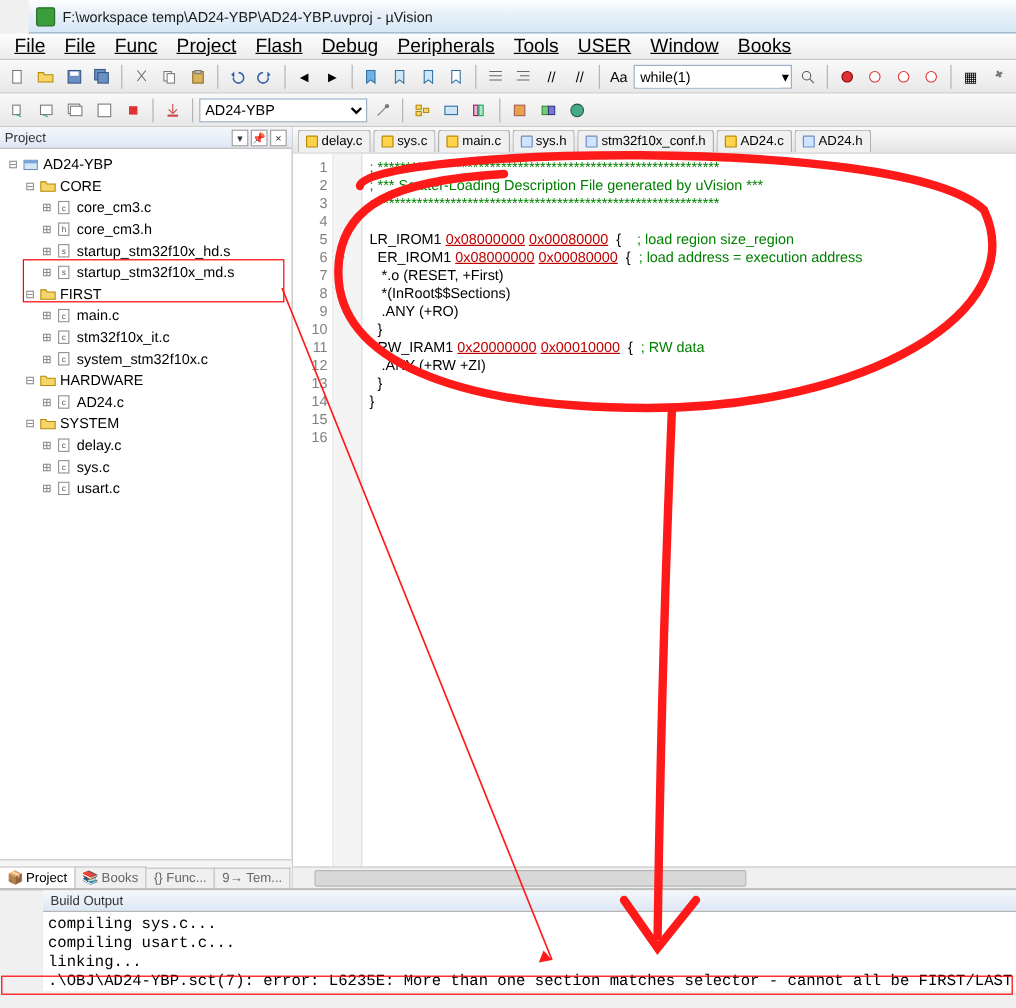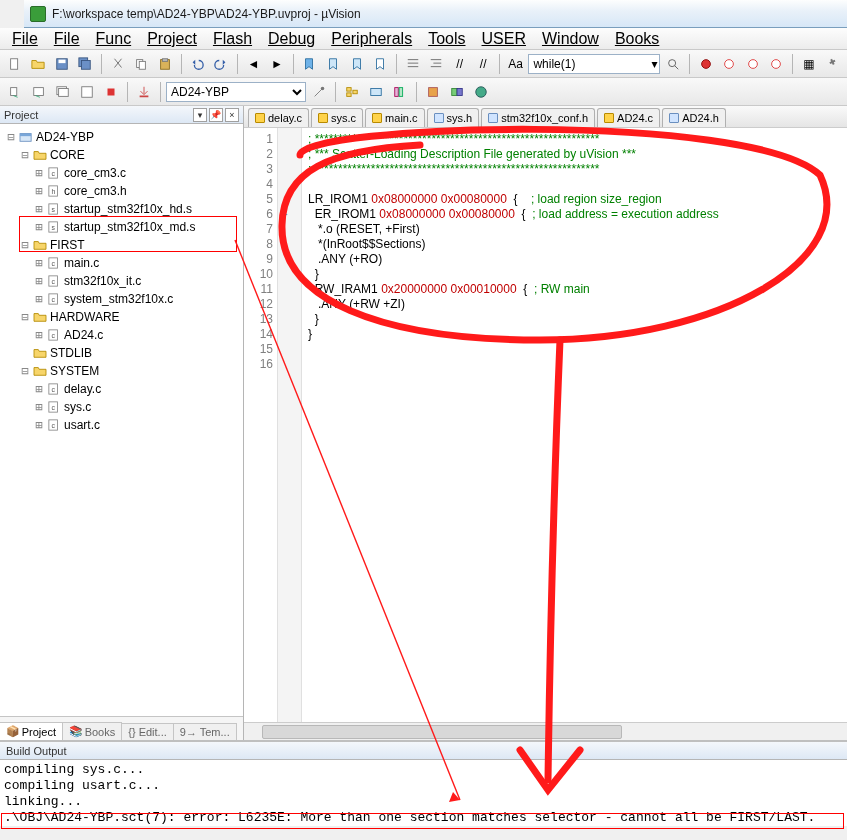--- a/index.html
+++ b/index.html
@@ -42,26 +42,26 @@
 .filetabs { height: 22px; background: linear-gradient(#fafafa,#e5e5e5); border-bottom: 1px solid #ccc; display: flex; align-items: end; padding-left: 4px; overflow: hidden; }
 .ftab { display: flex; align-items: center; gap: 3px; padding: 2px 6px; border: 1px solid #b0b0b0; border-bottom: none; border-radius: 3px 3px 0 0; background: #f0f0f0; margin-right: 2px; font-size: 11px; height: 19px; white-space: nowrap; }
 .ftab .dotc { width: 10px; height: 10px; border-radius: 1px; }
 .ftab .dc-yel { background: #ffd34a; border: 1px solid #b88a00; }
 .ftab .dc-h { background: #d0e4ff; border: 1px solid #6a8fbf; }
 .codearea { flex: 1; display: flex; position: relative; font-family: Consolas, "Courier New", monospace; font-size: 12px; overflow: hidden; }
 .gutter { width: 34px; background: #fff; border-right: 1px solid #e0e0e0; color: #808080; text-align: right; padding: 4px 4px 0 0; line-height: 15px; }
 .margin { width: 24px; background: #f4f4f4; border-right: 1px solid #e0e0e0; position: relative; }
 .margin .bp { position: absolute; left: 2px; top: 80px; color: #2aa6e0; font-size: 10px; }
 .code { flex: 1; padding: 4px 6px 0 6px; line-height: 15px; white-space: pre; color: #000; }
-.code .red { color: #c00000; }
+.code .red { color: #c00000; text-decoration: underline; }
 .code .green { color: #008000; }
 .hscroll { height: 18px; border-top: 1px solid #ccc; background: #f0f0f0; position: relative; }
 .hscroll .thumb { position: absolute; left: 18px; top: 2px; height: 14px; width: 360px; background: #d8d8d8; border: 1px solid #b8b8b8; border-radius: 2px; }
 
-.bopane { border-top: 2px solid #bfbfbf; }
+.bopane { border-top: 2px solid #bfbfbf; padding-left: 36px; }
 .boheader { height: 18px; background: linear-gradient(#f4f7fb,#dde8f5); border-bottom: 1px solid #b5b5b5; display: flex; align-items: center; padding: 0 6px; font-size: 11px; color: #333; }
 .botext { background: #fff; font-family: Consolas, "Courier New", monospace; font-size: 13px; line-height: 16px; padding: 2px 4px; height: 66px; overflow: hidden; }
 .redbox2 { position: absolute; border: 1px solid #ff0000; left: 1px; top: 813px; width: 843px; height: 16px; pointer-events: none; }
 
 .overlay { position: absolute; left: 0; top: 0; pointer-events: none; }
 </style>
 </head>
 <body>
 
 <div class="titlebar">
@@ -434,30 +434,20 @@
           <span class="tic tic-c">
             <svg viewBox="0 0 16 14">
               <rect x="2" y="1" width="10" height="12" fill="#fff" stroke="#888"></rect>
               <text x="5" y="10" font-size="8" fill="#555">c</text>
             </svg>
           </span>
           <span>AD24.c</span>
         </div>
         <div class="treerow">
           <span style="width:14px;display:inline-block"></span>
-          <span class="tw"></span>
-          <span class="tic tic-fld">
-            <svg viewBox="0 0 16 14">
-              <path d="M1 3h5l1 2h8v7H1z" fill="#f7d56a" stroke="#b38a00"></path>
-            </svg>
-          </span>
-          <span>STDLIB</span>
-        </div>
-        <div class="treerow">
-          <span style="width:14px;display:inline-block"></span>
           <span class="tw">⊟</span>
           <span class="tic tic-fld">
             <svg viewBox="0 0 16 14">
               <path d="M1 3h5l1 2h8v7H1z" fill="#f7d56a" stroke="#b38a00"></path>
             </svg>
           </span>
           <span>SYSTEM</span>
         </div>
         <div class="treerow">
           <span style="width:28px;display:inline-block"></span>
@@ -490,21 +480,21 @@
               <text x="5" y="10" font-size="8" fill="#555">c</text>
             </svg>
           </span>
           <span>usart.c</span>
         </div>
       </div>
     <div class="projtabs">
       <span class="projtab">📦 <span>Project</span></span>
       <span class="projtab inactive">📚 <span>Books</span></span>
       <span class="projtab inactive">
-          <span>{} Edit...</span>
+          <span>{} Func...</span>
         </span>
       <span class="projtab inactive">
           <span>9→ Tem...</span>
         </span>
     </div>
   </div>
 
   <div class="editor">
     <div class="filetabs" id="ftabs">
         <div class="ftab">
@@ -544,21 +534,21 @@
       <div class="code" id="code"><span class="green">; *************************************************************</span>
 <span class="green">; *** Scatter-Loading Description File generated by uVision ***</span>
 <span class="green">; *************************************************************</span>
 
 LR_IROM1 <span class="red">0x08000000</span> <span class="red">0x00080000</span>  {    <span class="green">; load region size_region</span>
   ER_IROM1 <span class="red">0x08000000</span> <span class="red">0x00080000</span>  {  <span class="green">; load address = execution address</span>
    *.o (RESET, +First)
    *(InRoot$$Sections)
    .ANY (+RO)
   }
-  RW_IRAM1 <span class="red">0x20000000</span> <span class="red">0x00010000</span>  {  <span class="green">; RW main</span>
+  RW_IRAM1 <span class="red">0x20000000</span> <span class="red">0x00010000</span>  {  <span class="green">; RW data</span>
    .ANY (+RW +ZI)
   }
 }
 
 
 </div>
     </div>
     <div class="hscroll">
         <div class="thumb"></div>
       </div>

